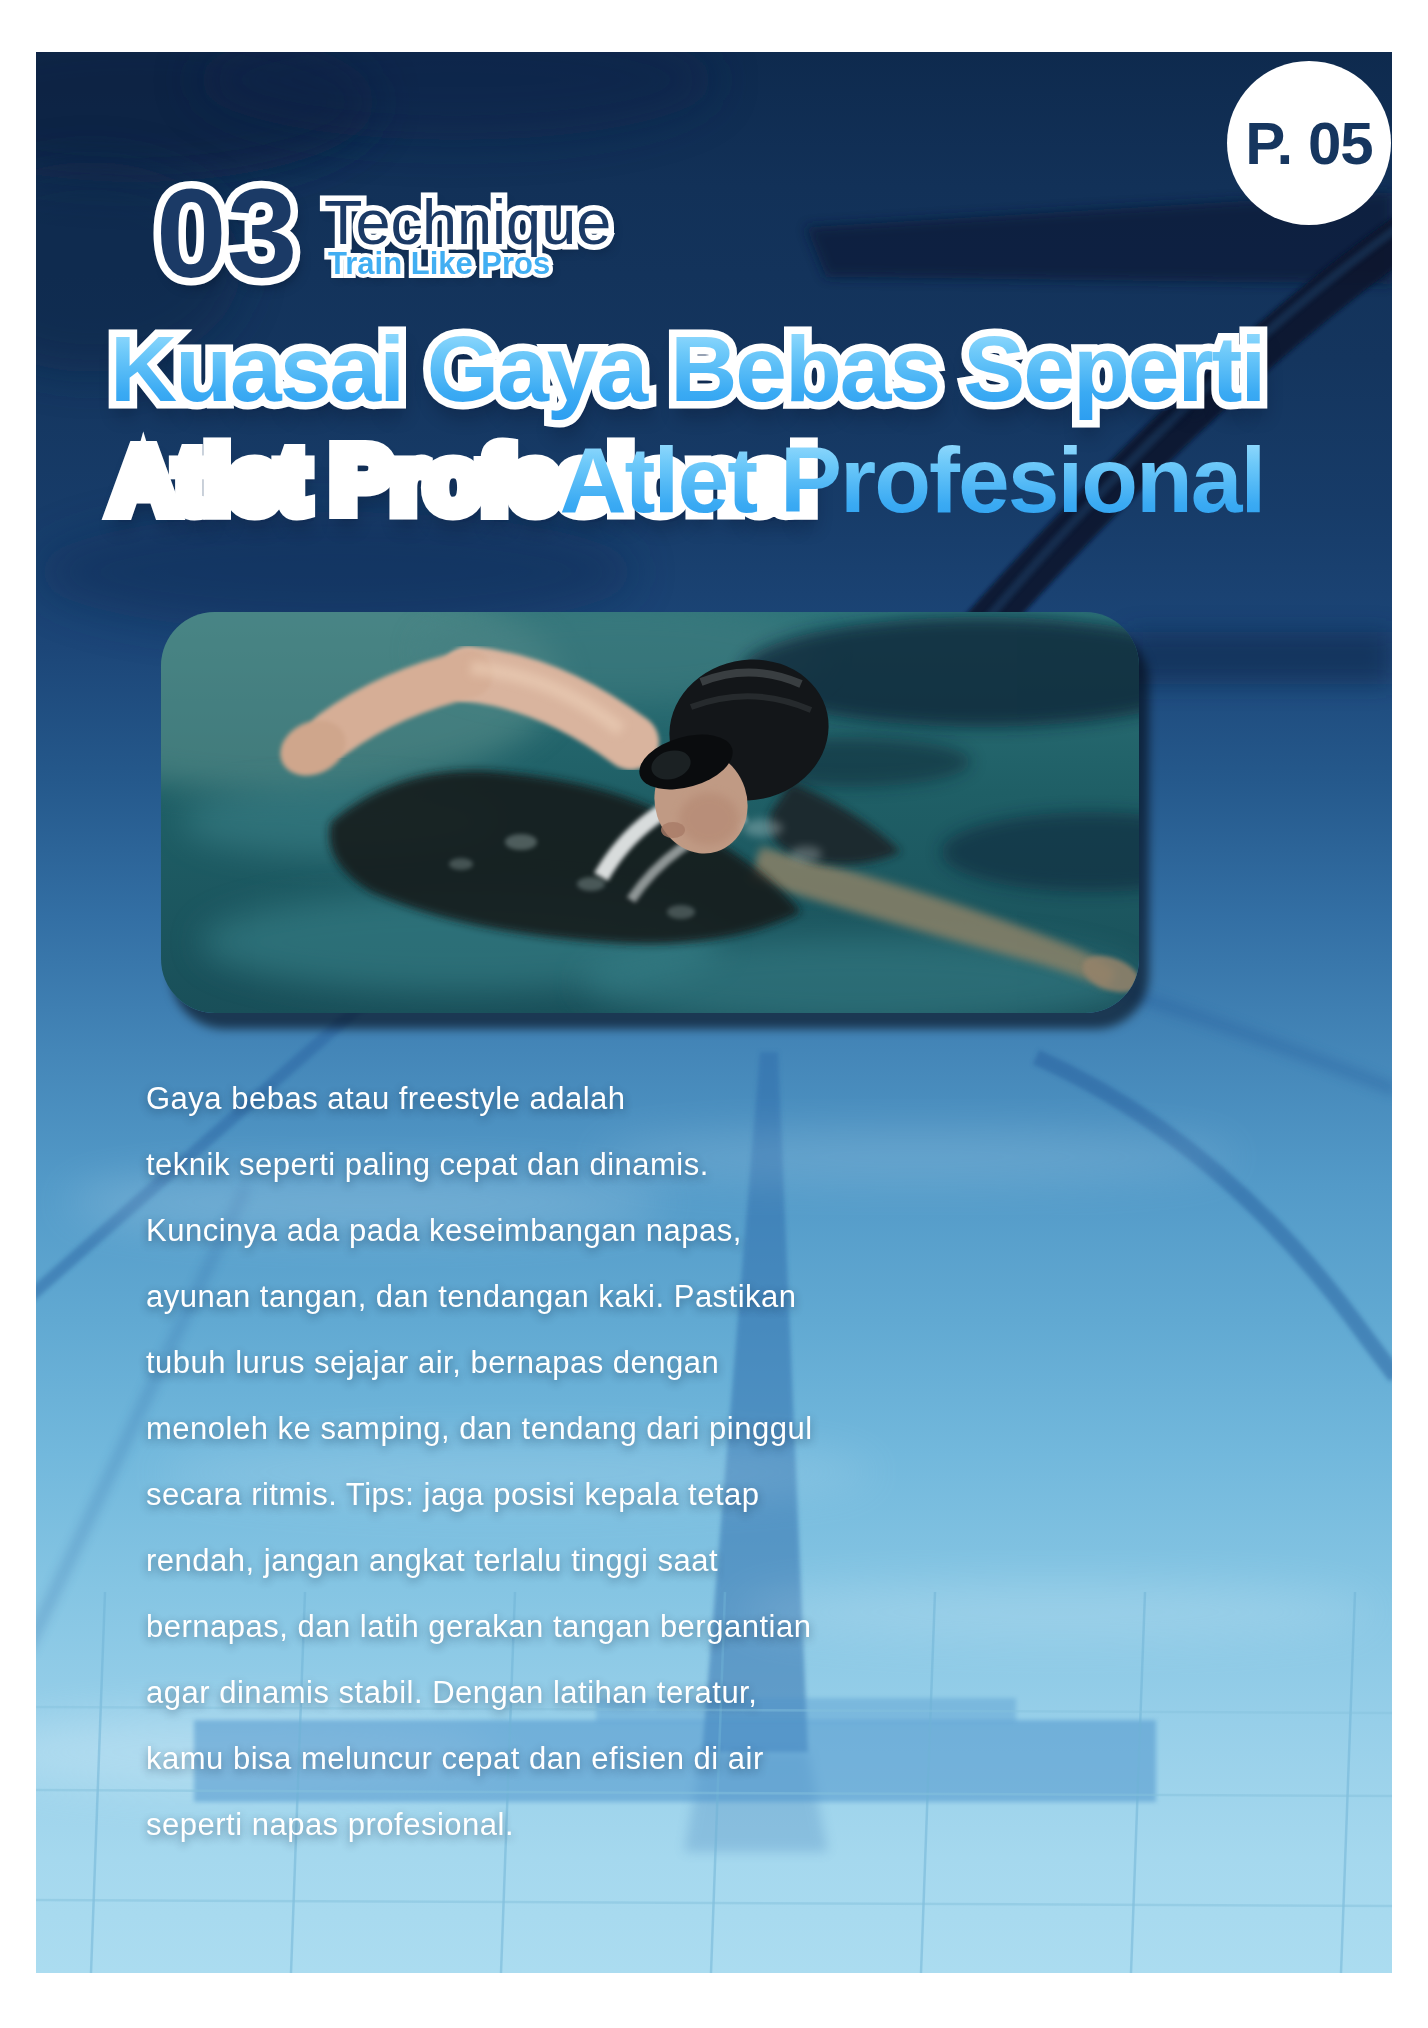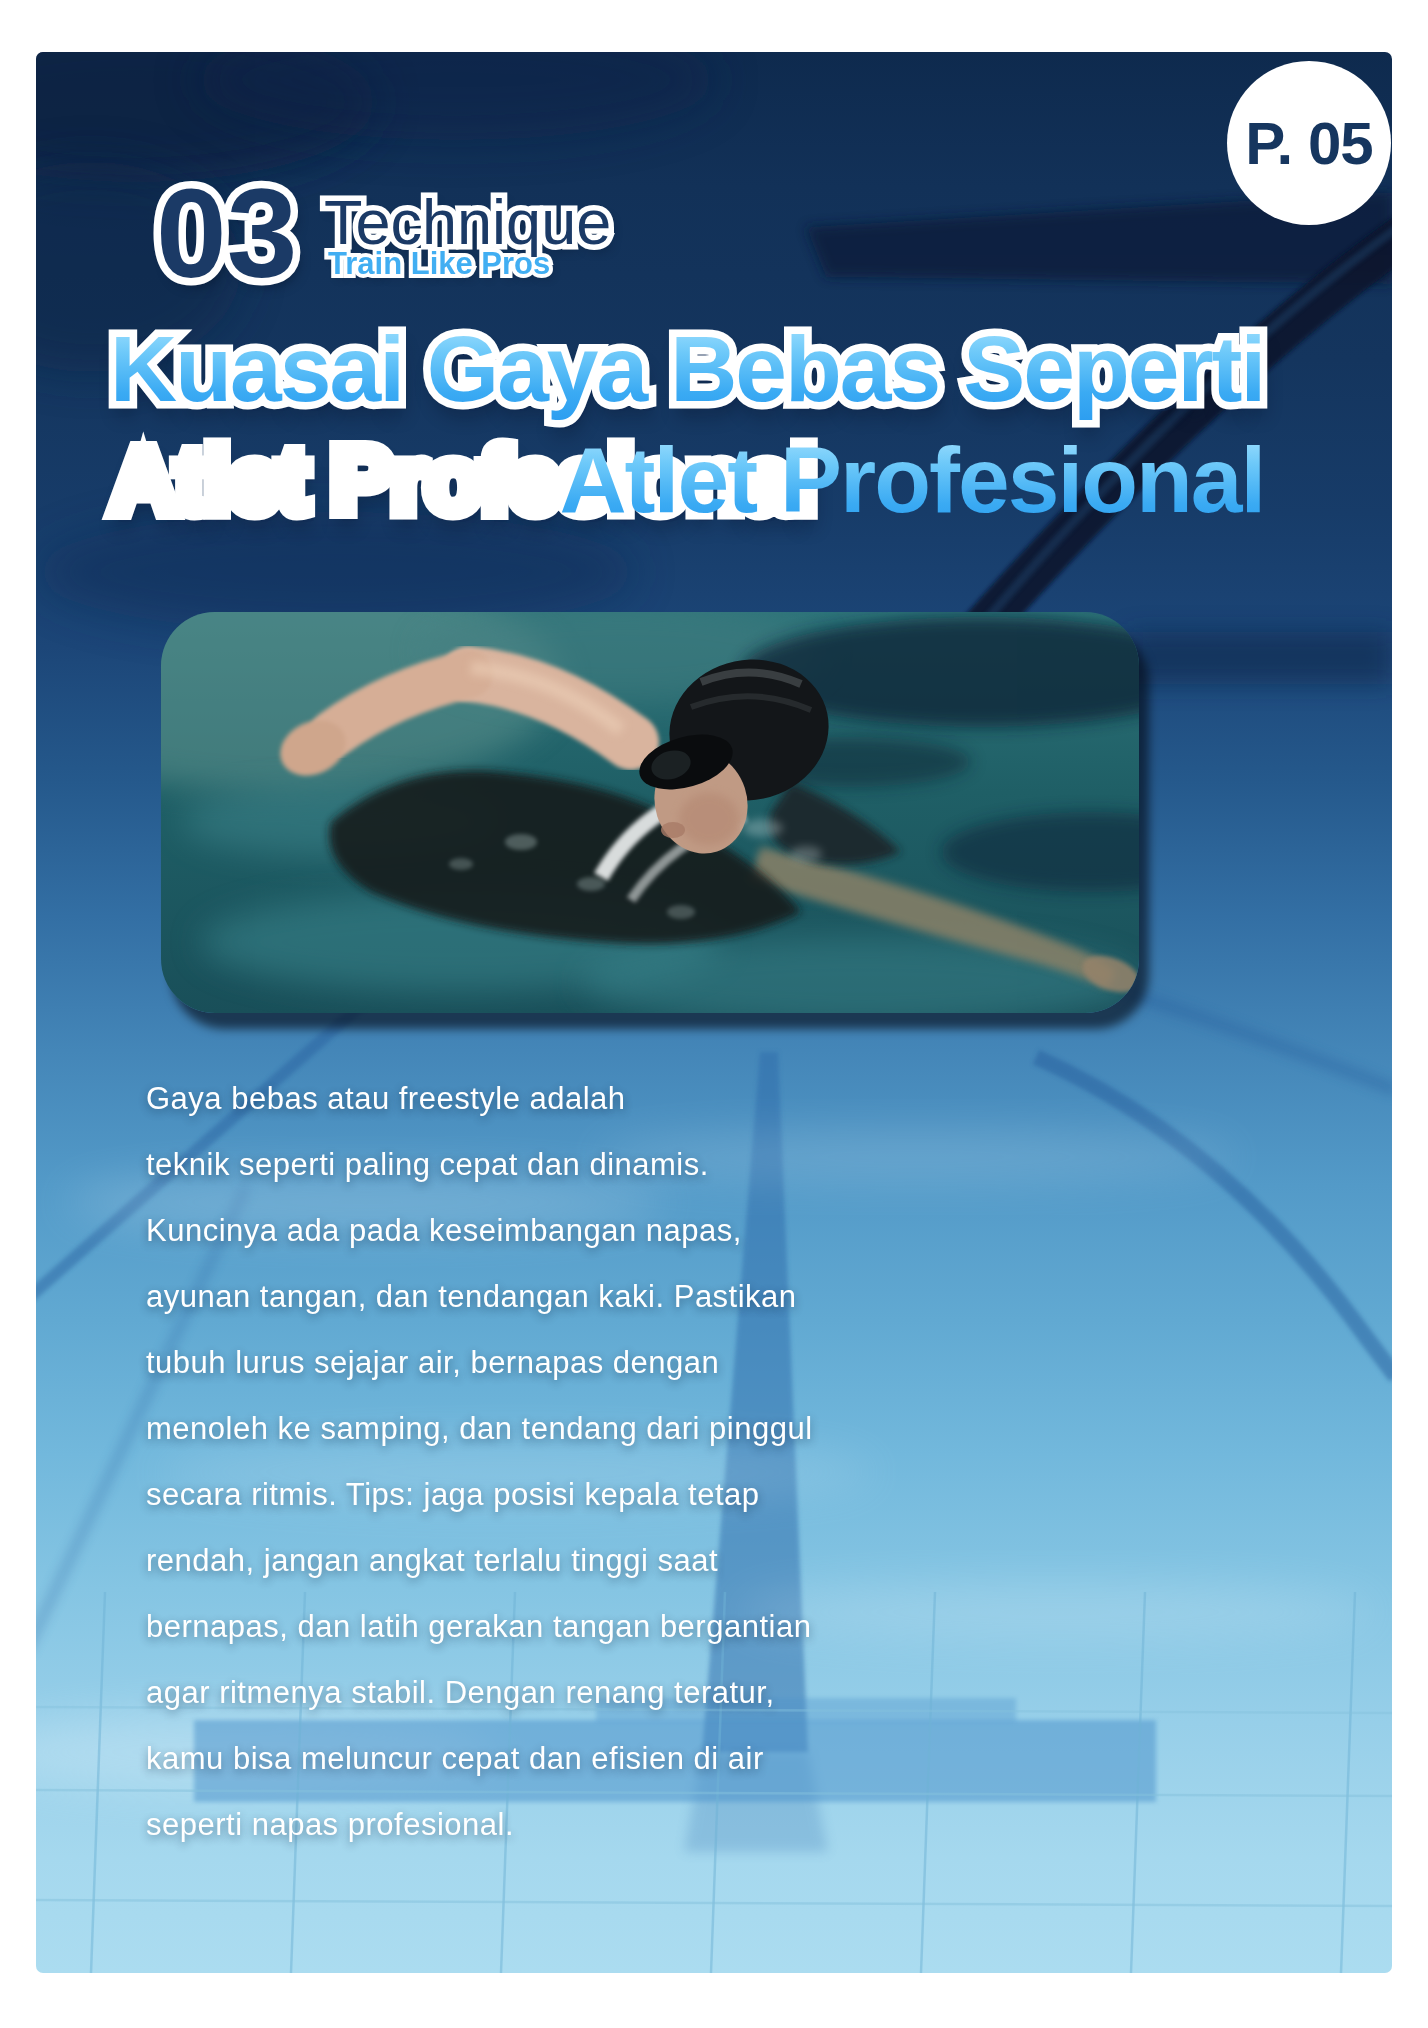--- a/index.html
+++ b/index.html
@@ -2,21 +2,21 @@
 <html><head>
 <meta charset="utf-8">
 <style>
   html,body{margin:0;padding:0;background:#ffffff;}
   .stage{position:relative;width:1428px;height:2028px;background:#ffffff;overflow:hidden;
          font-family:"Liberation Sans","DejaVu Sans",sans-serif;}
   .poster{position:absolute;left:36px;top:52px;width:1356px;height:1921px;overflow:hidden;
           background:linear-gradient(180deg,
             #0e2a4e 0%, #123158 7%, #14355e 16%, #173c69 24%, #1c4678 31%,
             #25598c 38%, #336fa4 45%, #4486b8 52%, #539ac8 59%, #61a9d2 66%,
-            #72b8dc 73%, #85c5e3 80%, #97cfe9 87%, #a5d8ee 94%, #abdcf0 100%);border-radius:7px;}
+            #72b8dc 73%, #85c5e3 80%, #97cfe9 87%, #a5d8ee 94%, #abdcf0 100%);}
   .bg-art{position:absolute;left:0;top:0;width:1356px;height:1921px;}
 
   
   .badge{position:absolute;left:1191px;top:9px;width:164px;height:164px;border-radius:50%;
          background:#ffffff;display:flex;align-items:center;justify-content:center;}
   .badge span{font-size:60px;font-weight:700;color:#16365f;letter-spacing:-1px;}
 
   
   .ol-wrap{position:absolute;text-align:right;}
   .ol-line{position:relative;}
@@ -215,19 +215,19 @@
     <div class="body-text">
       <div>Gaya bebas atau freestyle adalah</div>
       <div>teknik seperti paling cepat dan dinamis.</div>
       <div>Kuncinya ada pada keseimbangan napas,</div>
       <div>ayunan tangan, dan tendangan kaki. Pastikan</div>
       <div>tubuh lurus sejajar air, bernapas dengan</div>
       <div>menoleh ke samping, dan tendang dari pinggul</div>
       <div>secara ritmis. Tips: jaga posisi kepala tetap</div>
       <div>rendah, jangan angkat terlalu tinggi saat</div>
       <div>bernapas, dan latih gerakan tangan bergantian</div>
-      <div>agar ritmenya stabil. Dengan renang teratur,</div>
+      <div>agar dinamis stabil. Dengan latihan teratur,</div>
       <div>kamu bisa meluncur cepat dan efisien di air</div>
       <div>seperti napas profesional.</div>
     </div>
 
   </div>
 </div>
 
 </body></html>

